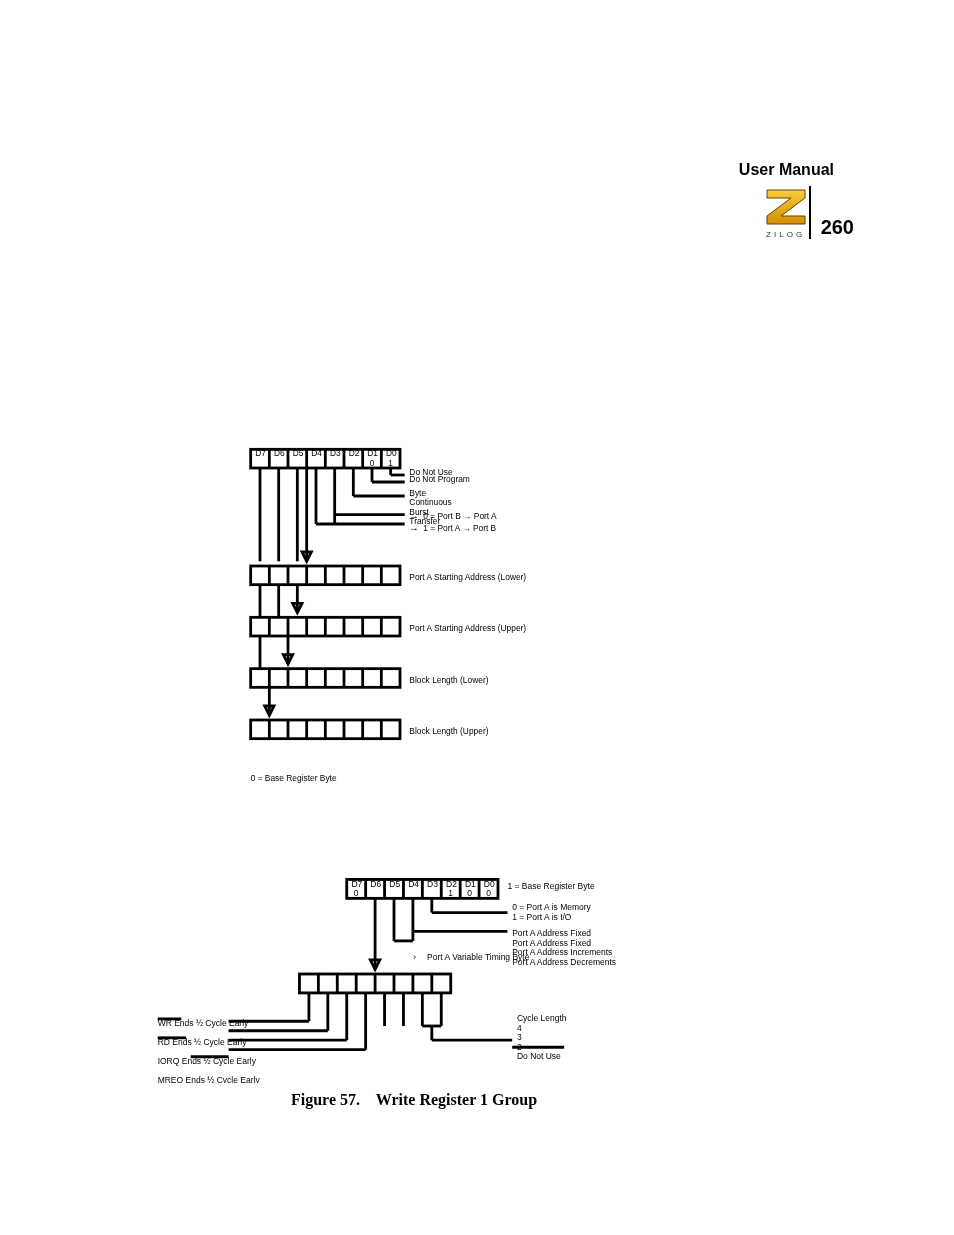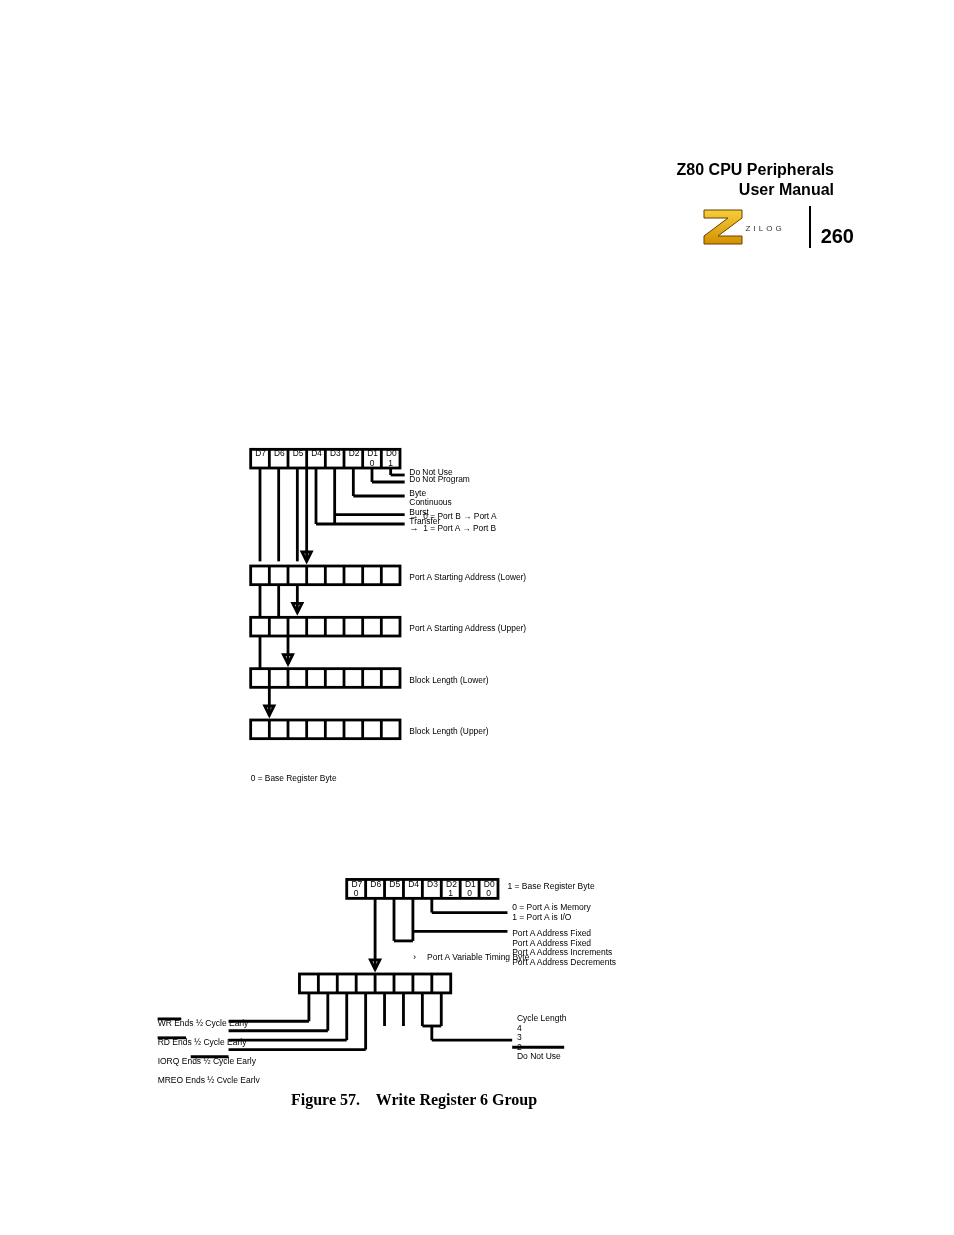--- a/index.html
+++ b/index.html
@@ -28,22 +28,23 @@
     display: block;
   }
   .header-row {
     display: flex;
     align-items: flex-end;
     justify-content: flex-end;
     margin-top: 6px;
   }
   .logo-block {
     display: flex;
+    flex-direction: column;
     align-items: center;
-    padding-right: 24px;
+    padding-right: 0;
     border-right: 2px solid #000;
     margin-right: 10px;
   }
   .logo-z {
     width: 46px;
     height: 42px;
   }
   .logo-text {
     font-family: Arial, Helvetica, sans-serif;
     font-size: 8px;
@@ -73,21 +74,20 @@
   .reg line, .reg path, .reg rect { stroke: #000; stroke-width: 1.2; fill: none; }
   .arrowhead { fill: #000; stroke: #000; }
   .tiny { font-family: Arial, Helvetica, sans-serif; font-size: 3.6px; fill: #000; }
   .tinyb { font-family: Arial, Helvetica, sans-serif; font-size: 3.6px; fill: #000; font-weight: normal; }
   .mid { font-family: Arial, Helvetica, sans-serif; font-size: 4px; fill: #000; }
 </style>
 </head>
 <body>
 
 <div class="header">
-  <span class="header-title">Z80 CPU Peripherals</span>
   <span class="header-title">User Manual</span>
   <div class="header-row">
     <div class="logo-block">
       <svg class="logo-z" viewBox="0 0 46 42">
         <defs>
           <linearGradient id="g1" x1="0" y1="0" x2="0" y2="1">
             <stop offset="0%" stop-color="#f6cf3a"></stop>
             <stop offset="100%" stop-color="#d38f00"></stop>
           </linearGradient>
         </defs>
@@ -321,15 +321,15 @@
       <text class="tiny" x="0" y="0">Cycle Length</text>
       <text class="tiny" x="0" y="4">4</text>
       <text class="tiny" x="0" y="8">3</text>
       <text class="tiny" x="0" y="12">2</text>
       <text class="tiny" x="0" y="16">Do Not Use</text>
     </g>
   </svg>
   <div class="caption">
     <span>Figure 57.</span>
     &nbsp;&nbsp;
-    <span>Write Register 6 Group</span>
+    <span>Write Register 1 Group</span>
   </div>
 </div>
 
 </body></html>

